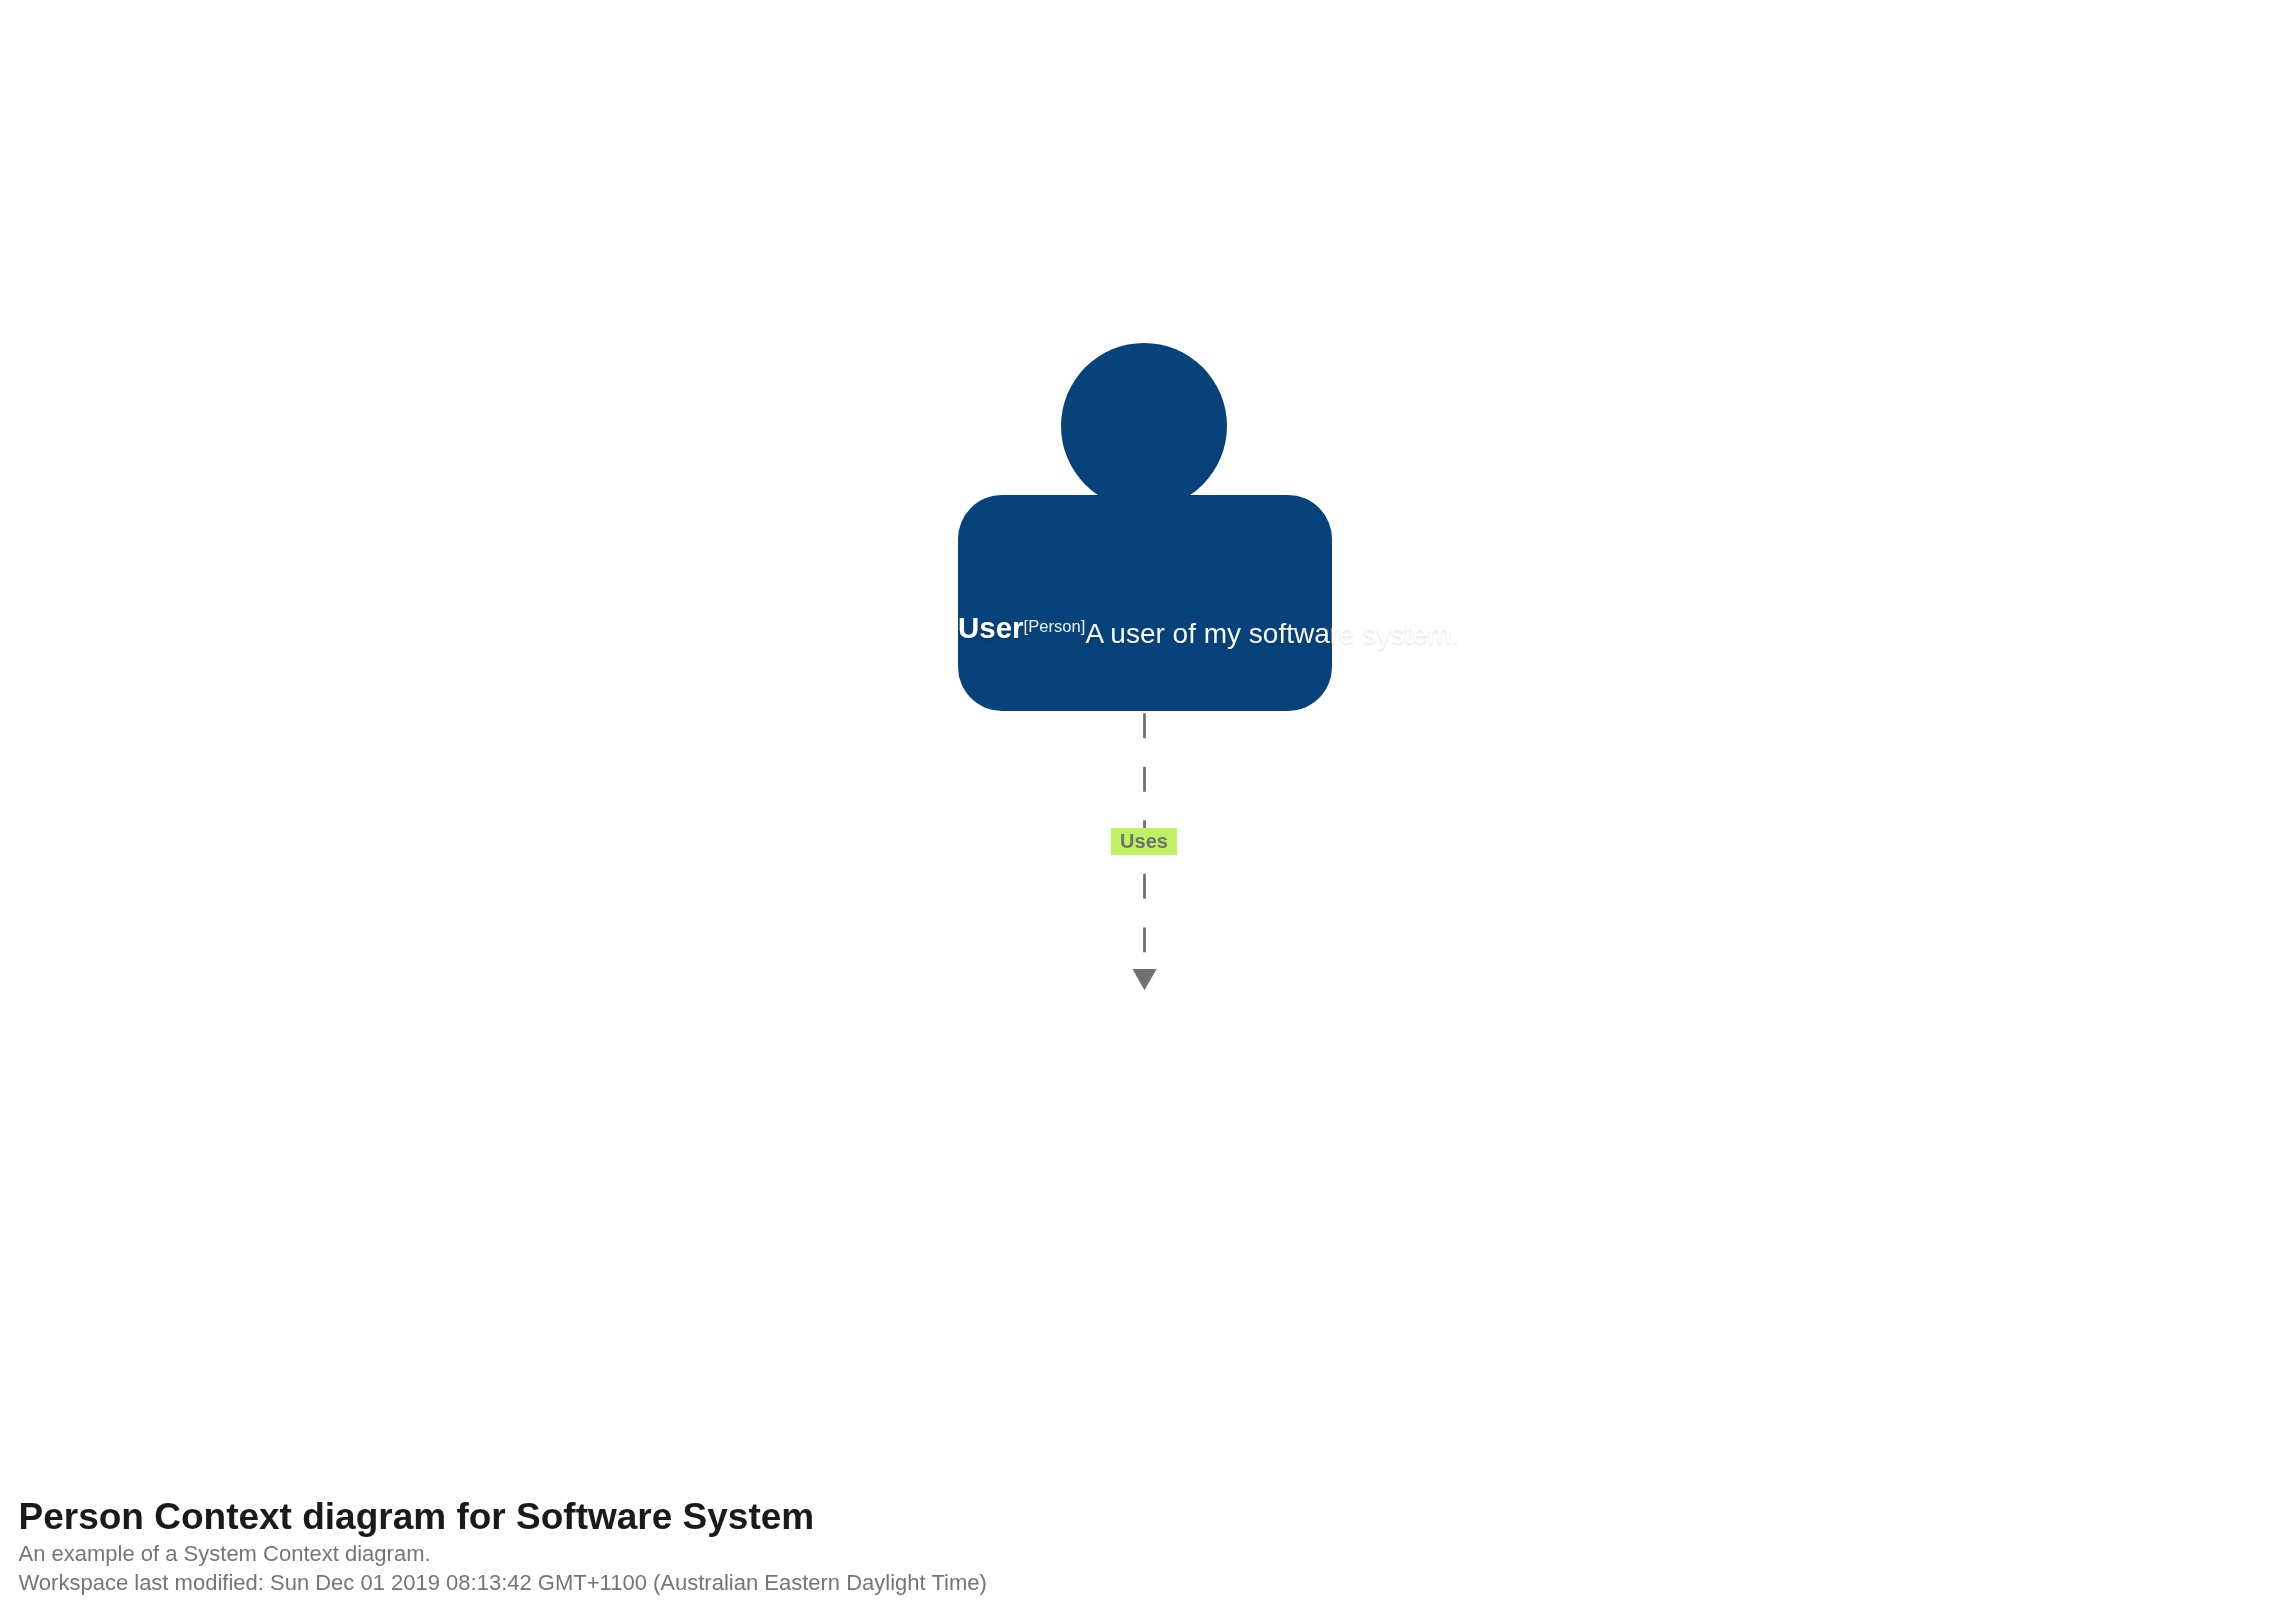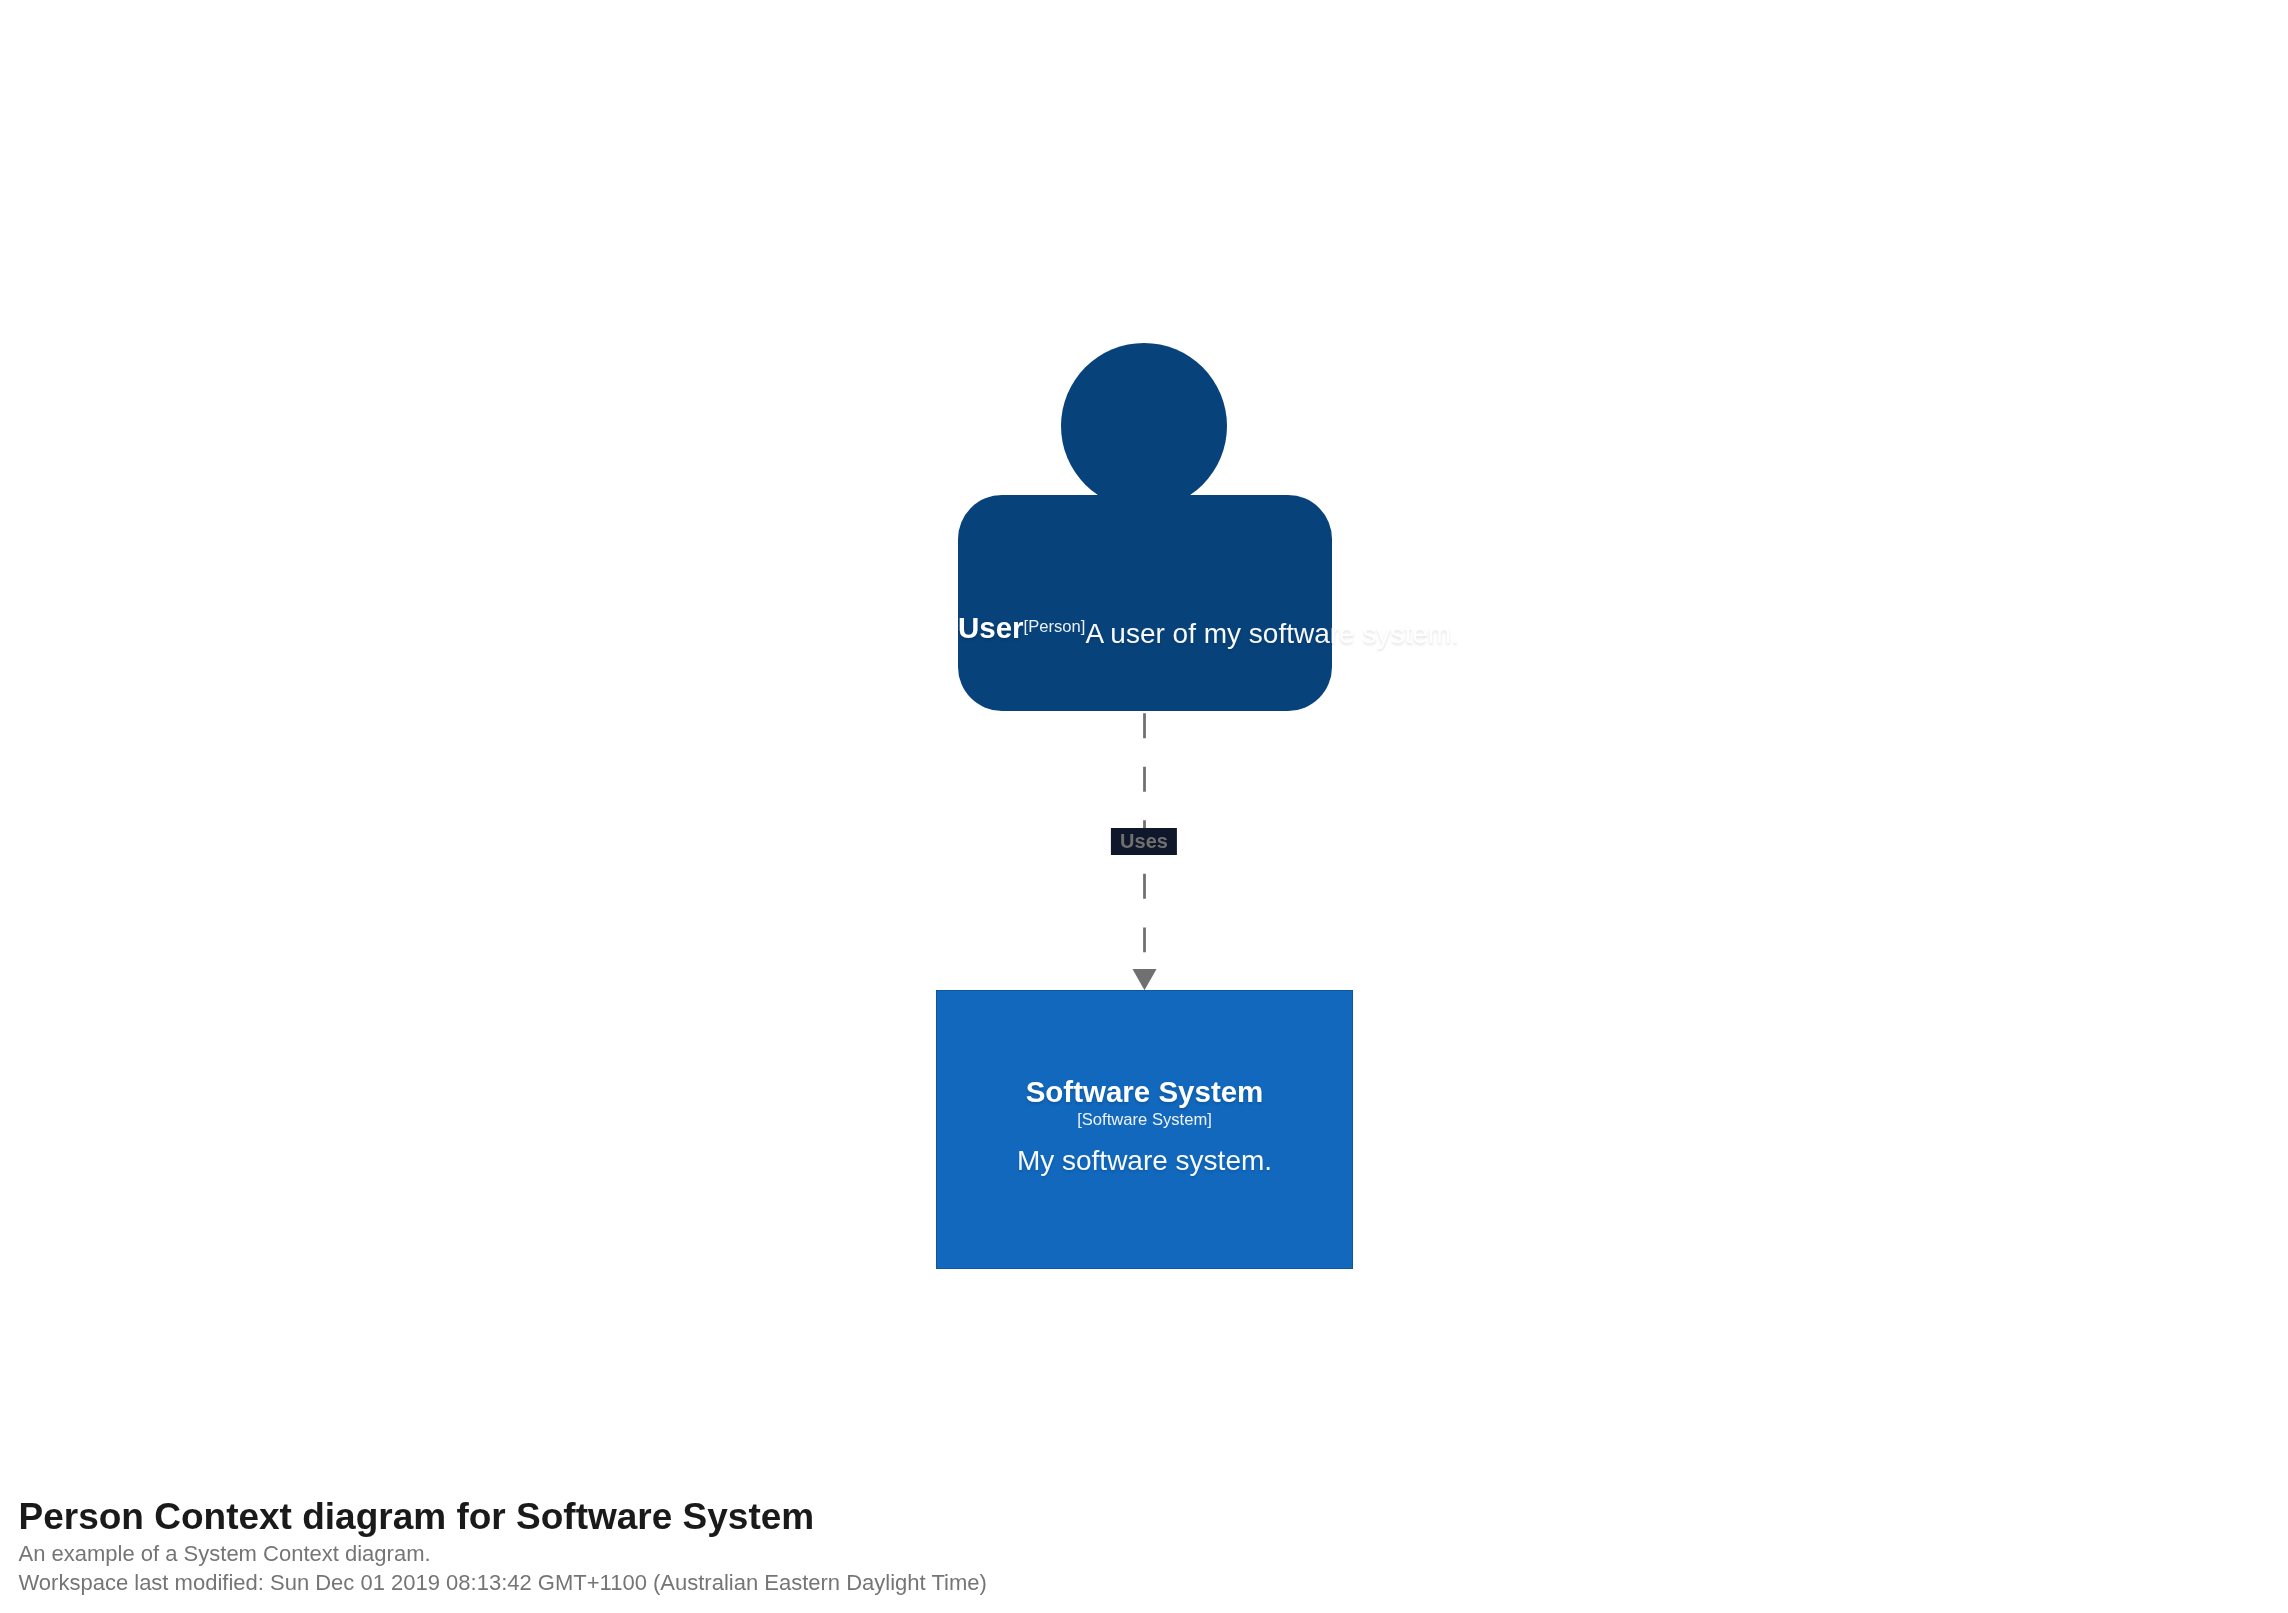--- a/index.html
+++ b/index.html
@@ -92,21 +92,21 @@
   }
   .rel-arrowhead {
     fill: var(--relationship, #707070);
     stroke: none;
   }
   .rel-label {
     position: absolute;
     left: 1144px;
     top: 828px;
     transform: translateX(-50%);
-    background: #0f172a;
+    background: #bef264;
     padding: 1.8px 9.2px;
     font-size: 20px;
     font-weight: bold;
     color: var(--relationship, #707070);
     white-space: nowrap;
   }
 
   
   .system-box {
     position: absolute;
@@ -159,25 +159,20 @@
       <div class="el-desc">A user of my software system.</div>
     </div>
   </div>
 
   <svg class="rel-svg" viewBox="0 0 2480 1748">
     <line class="rel-line" x1="1240" y1="773" x2="1240" y2="1048"></line>
     <polygon class="rel-arrowhead" points="1227,1050 1253,1050 1240,1073"></polygon>
   </svg>
   <div class="rel-label">Uses</div>
 
-  <div class="system-box">
-    <div class="el-title">Software System</div>
-    <div class="el-meta">[Software System]</div>
-    <div class="el-desc">My software system.</div>
-  </div>
 
   <div class="metadata">
     <div class="page-title">Person Context diagram for Software System</div>
     <div class="page-subtitle">An example of a System Context diagram.</div>
     <div class="page-modified">Workspace last modified: Sun Dec 01 2019 08:13:42 GMT+1100 (Australian Eastern Daylight Time)</div>
   </div>
 
 </div>
 
 

